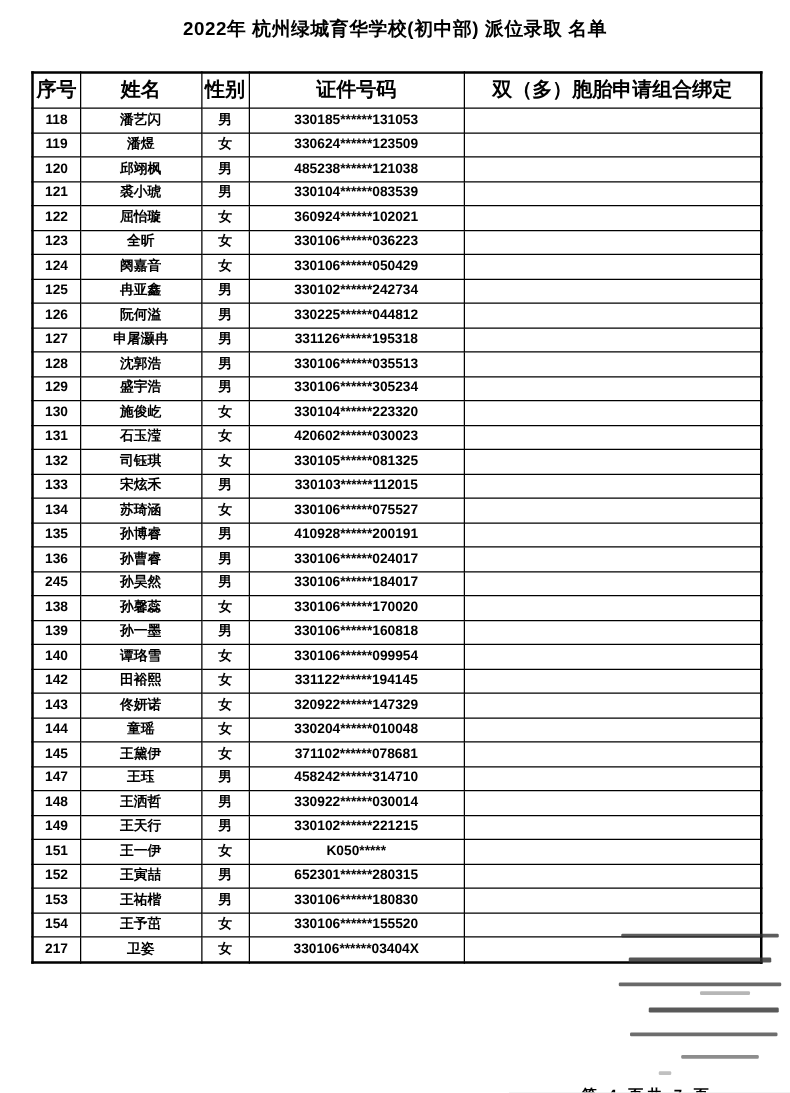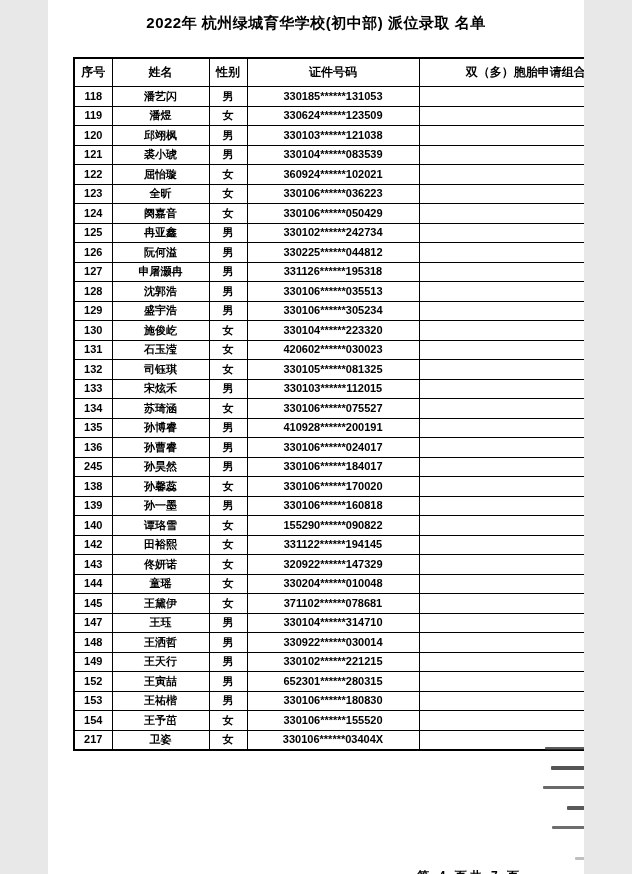--- a/index.html
+++ b/index.html
@@ -1,18 +1,18 @@
 <!DOCTYPE html>
 <html><head>
 <meta charset="utf-8">
 <style>
   html,body{margin:0;padding:0;background:#e8e8e8;}
   .page{
     position:relative;
-    width:536px;height:874px;
+    width:632px;height:874px;
     background:#ffffff;
     font-family:"Liberation Sans","DejaVu Sans",sans-serif;
     color:#000;
     overflow:hidden;
     margin:0 auto;
   }
   .title{
     position:absolute;
     top:14px;left:0;width:100%;
     text-align:center;
@@ -32,21 +32,21 @@
   table.roster td{
     border:1px solid #000;
     text-align:center;
     vertical-align:middle;
     padding:0 2px;
     white-space:nowrap;
     overflow:hidden;
   }
   table.roster th{
     height:27px;
-    font-size:12px;
+    font-size:16px;
     font-weight:700;
   }
   table.roster td{
     height:18.5px;
     font-size:11px;
     font-weight:600;
     line-height:1;
   }
   .footer{
     position:absolute;
@@ -103,21 +103,21 @@
           <td class="c-index">119</td>
           <td class="c-name">潘煜</td>
           <td class="c-gender">女</td>
           <td class="c-id-number">330624******123509</td>
           <td class="c-twin-binding"></td>
         </tr>
         <tr>
           <td class="c-index">120</td>
           <td class="c-name">邱翊枫</td>
           <td class="c-gender">男</td>
-          <td class="c-id-number">330103******121038</td>
+          <td class="c-id-number">485238******121038</td>
           <td class="c-twin-binding"></td>
         </tr>
         <tr>
           <td class="c-index">121</td>
           <td class="c-name">裘小琥</td>
           <td class="c-gender">男</td>
           <td class="c-id-number">330104******083539</td>
           <td class="c-twin-binding"></td>
         </tr>
         <tr>
@@ -243,21 +243,21 @@
           <td class="c-index">139</td>
           <td class="c-name">孙一墨</td>
           <td class="c-gender">男</td>
           <td class="c-id-number">330106******160818</td>
           <td class="c-twin-binding"></td>
         </tr>
         <tr>
           <td class="c-index">140</td>
           <td class="c-name">谭珞雪</td>
           <td class="c-gender">女</td>
-          <td class="c-id-number">155290******090822</td>
+          <td class="c-id-number">330106******099954</td>
           <td class="c-twin-binding"></td>
         </tr>
         <tr>
           <td class="c-index">142</td>
           <td class="c-name">田裕熙</td>
           <td class="c-gender">女</td>
           <td class="c-id-number">331122******194145</td>
           <td class="c-twin-binding"></td>
         </tr>
         <tr>
@@ -278,35 +278,42 @@
           <td class="c-index">145</td>
           <td class="c-name">王黛伊</td>
           <td class="c-gender">女</td>
           <td class="c-id-number">371102******078681</td>
           <td class="c-twin-binding"></td>
         </tr>
         <tr>
           <td class="c-index">147</td>
           <td class="c-name">王珏</td>
           <td class="c-gender">男</td>
-          <td class="c-id-number">330104******314710</td>
+          <td class="c-id-number">458242******314710</td>
           <td class="c-twin-binding"></td>
         </tr>
         <tr>
           <td class="c-index">148</td>
           <td class="c-name">王洒哲</td>
           <td class="c-gender">男</td>
           <td class="c-id-number">330922******030014</td>
           <td class="c-twin-binding"></td>
         </tr>
         <tr>
           <td class="c-index">149</td>
           <td class="c-name">王天行</td>
           <td class="c-gender">男</td>
           <td class="c-id-number">330102******221215</td>
+          <td class="c-twin-binding"></td>
+        </tr>
+        <tr>
+          <td class="c-index">151</td>
+          <td class="c-name">王一伊</td>
+          <td class="c-gender">女</td>
+          <td class="c-id-number">K050*****</td>
           <td class="c-twin-binding"></td>
         </tr>
         <tr>
           <td class="c-index">152</td>
           <td class="c-name">王寅喆</td>
           <td class="c-gender">男</td>
           <td class="c-id-number">652301******280315</td>
           <td class="c-twin-binding"></td>
         </tr>
         <tr>

